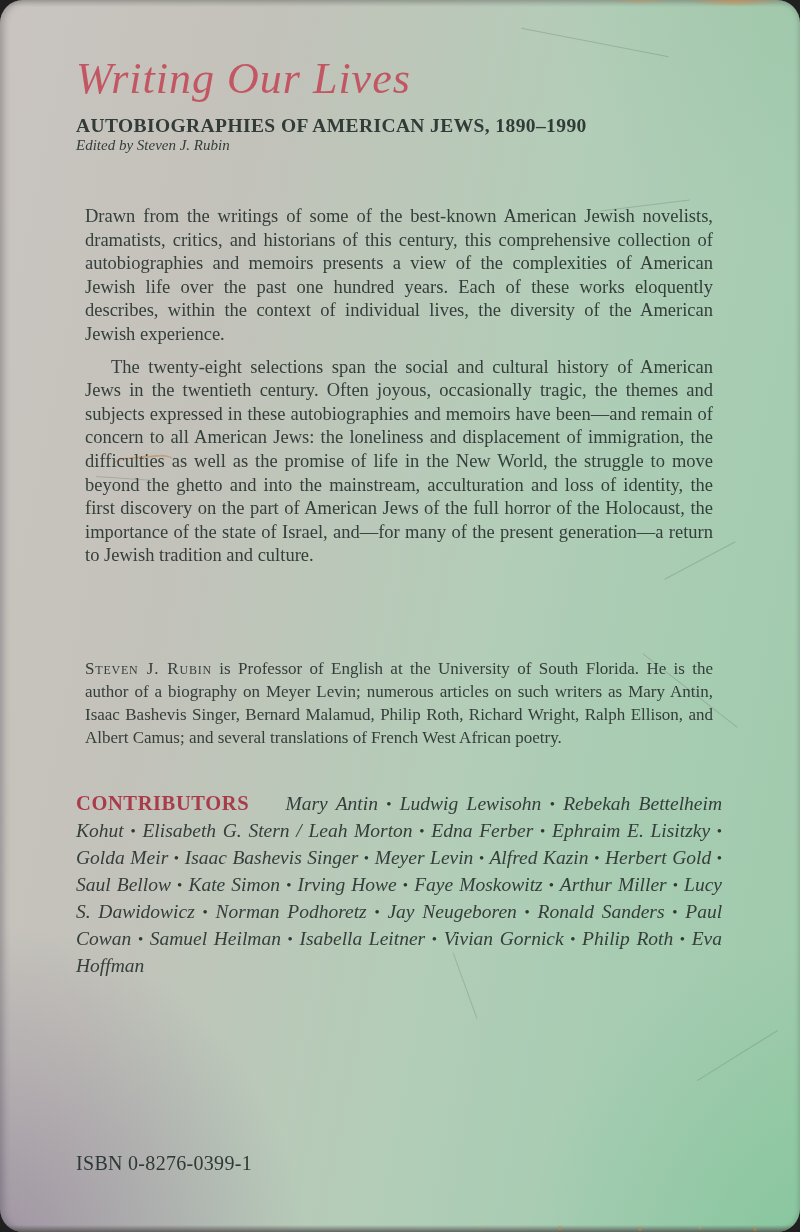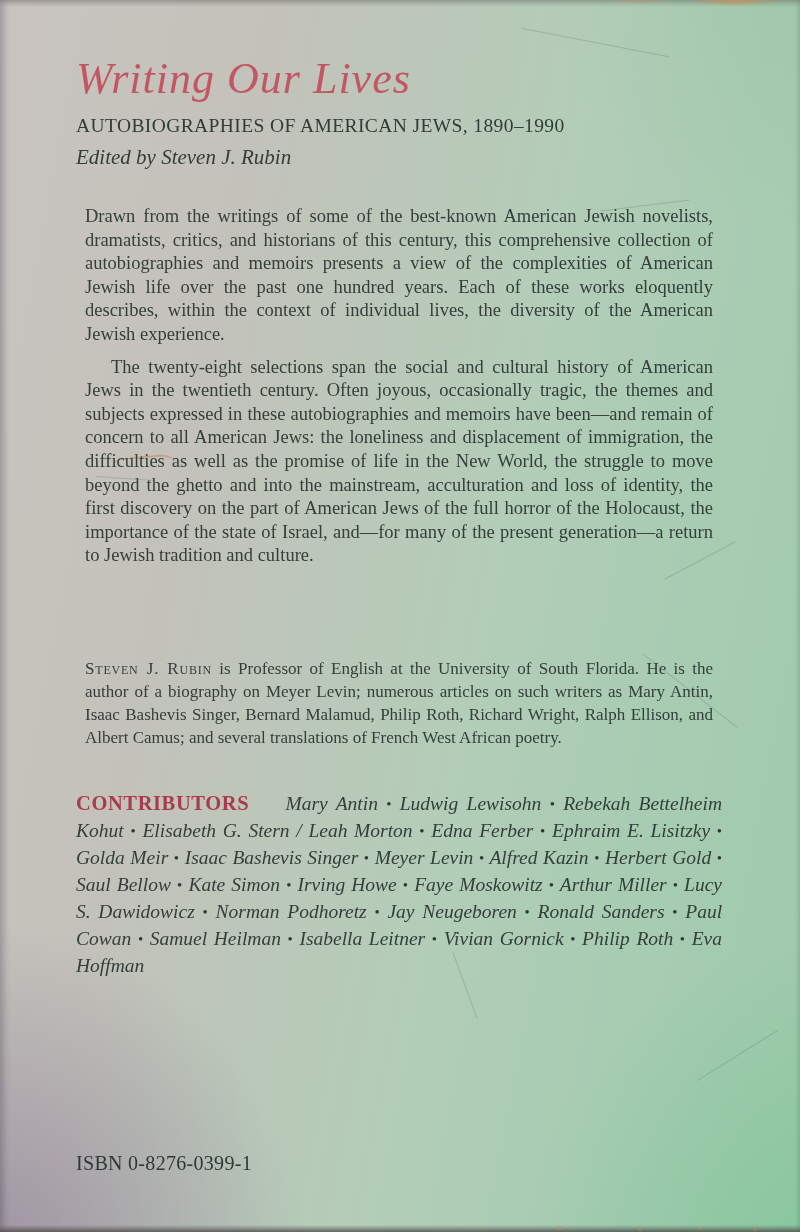--- a/index.html
+++ b/index.html
@@ -10,45 +10,46 @@
     height: 1232px;
     overflow: hidden;
     font-family: "Liberation Serif", serif;
     color: #343e3a;
     background:
       radial-gradient(ellipse 58% 40% at -2% 103%, rgba(124,106,140,0.55), rgba(124,106,140,0) 70%),
       radial-gradient(ellipse 52% 38% at 102% 104%, rgba(96,192,138,0.40), rgba(96,192,138,0) 72%),
       radial-gradient(ellipse 45% 30% at 100% -2%, rgba(140,190,150,0.30), rgba(140,190,150,0) 70%),
       linear-gradient(101deg, #c9c4c0 0%, #c3c2ba 27%, #b3cdb8 58%, #a7ccb2 78%, #9ecaaa 100%);
     box-shadow: inset 4px 0 6px rgba(70,62,80,0.30), inset -2px 0 4px rgba(70,80,70,0.18);
+    border-radius: 23px;
   }
 
   section, header, .isbn { position: absolute; left: 76px; width: 646px; }
 
   
   .title {
     margin: 0;
     font-style: italic;
     font-weight: normal;
     font-size: 44px;
     line-height: 1.05;
     color: #c25763;
     letter-spacing: 1px;
   }
   .subtitle {
     margin-top: 13px;
     font-size: 19.5px;
     letter-spacing: 0.4px;
     color: #313b37;
     white-space: nowrap;
+    font-weight: bold;
   }
   .edited {
-    margin-top: 8px;
     font-style: italic;
-    font-size: 21px;
+    font-size: 15px;
     color: #333d39;
   }
 
   
   .para {
     margin: 9px;
     font-size: 18.5px;
     line-height: 23.6px;
     text-align: justify;
   }

